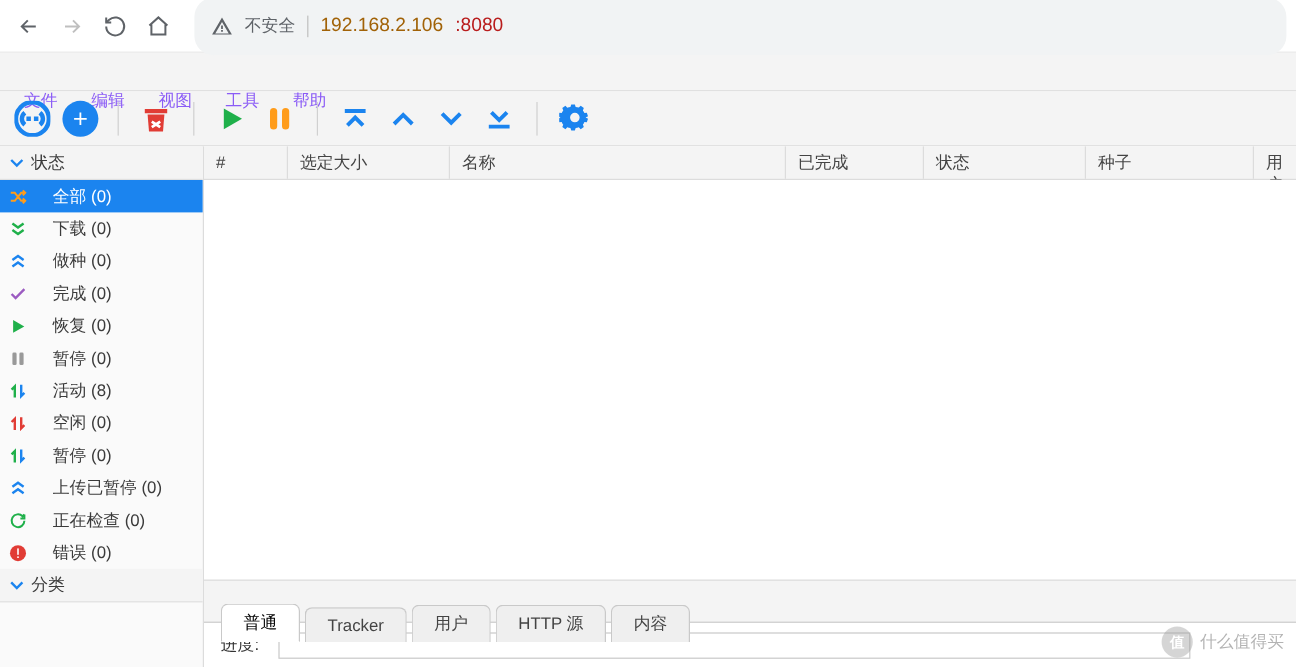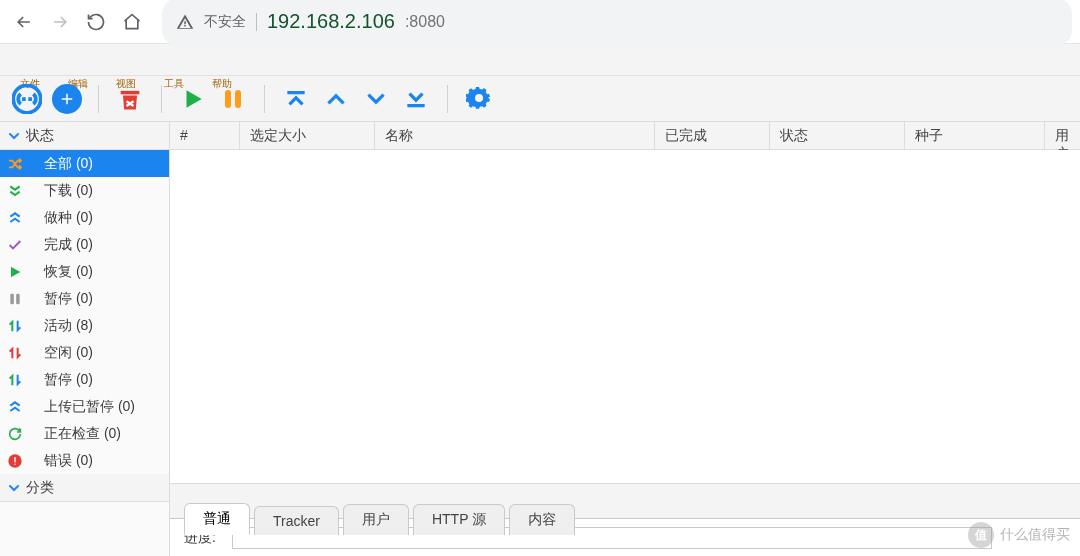--- a/index.html
+++ b/index.html
@@ -6,26 +6,26 @@
 body { font-family: -apple-system, "Helvetica Neue", Arial, sans-serif; font-size: 14px; color: #333; background: #f4f4f4; width: 1080px; height: 556px; overflow: hidden; position: relative; }
 
 
 .browser-bar { height: 44px; background: #fff; display: flex; align-items: center; padding: 0 8px; border-bottom: 1px solid #e6e6e6; gap: 4px; }
 .nav-btn { width: 32px; height: 32px; display: flex; align-items: center; justify-content: center; color: #555; border-radius: 16px; }
 .nav-btn.disabled { color: #bfbfbf; }
 .addr-bar { flex: 1; height: 48px; background: #f1f3f4; border-radius: 16px; display: flex; align-items: center; padding: 0 14px; margin-left: 10px; gap: 10px; color: #5f6368; }
 .addr-bar .warn { color: #5f6368; }
 .addr-bar .label { color: #5f6368; font-size: 14px; }
 .addr-bar .sep { width: 1px; height: 18px; background: #bfbfbf; }
-.addr-bar .ip { color: #14532d; font-size: 20px; }
-.addr-bar .port { color: #737373; font-size: 16px; }
+.addr-bar .ip { color: #a16207; font-size: 16px; }
+.addr-bar .port { color: #b91c1c; font-size: 16px; }
 
 
 .menu-bar { height: 32px; background: #f4f4f4; display: flex; align-items: center; padding: 0 6px; gap: 0; border-bottom: 1px solid #e0e0e0; }
-.menu-item { padding: 6px 14px; color: #a16207; font-size: 10px; margin-top: 48px; }
+.menu-item { padding: 6px 14px; color: #8b5cf6; font-size: 14px; margin-top: 48px; }
 
 
 .toolbar { height: 46px; background: #f4f4f4; display: flex; align-items: center; padding: 0 10px; gap: 6px; border-bottom: 1px solid #dcdcdc; }
 .tool-btn { width: 34px; height: 34px; display: flex; align-items: center; justify-content: center; }
 .tool-sep { width: 1px; height: 28px; background: #d0d0d0; margin: 0 8px; }
 .circle-icon { width: 30px; height: 30px; border-radius: 50%; display: flex; align-items: center; justify-content: center; }
 
 
 .main { display: flex; height: calc(556px - 44px - 32px - 46px); }
 .sidebar { width: 170px; background: #fafafa; border-right: 1px solid #dcdcdc; overflow: hidden; }

